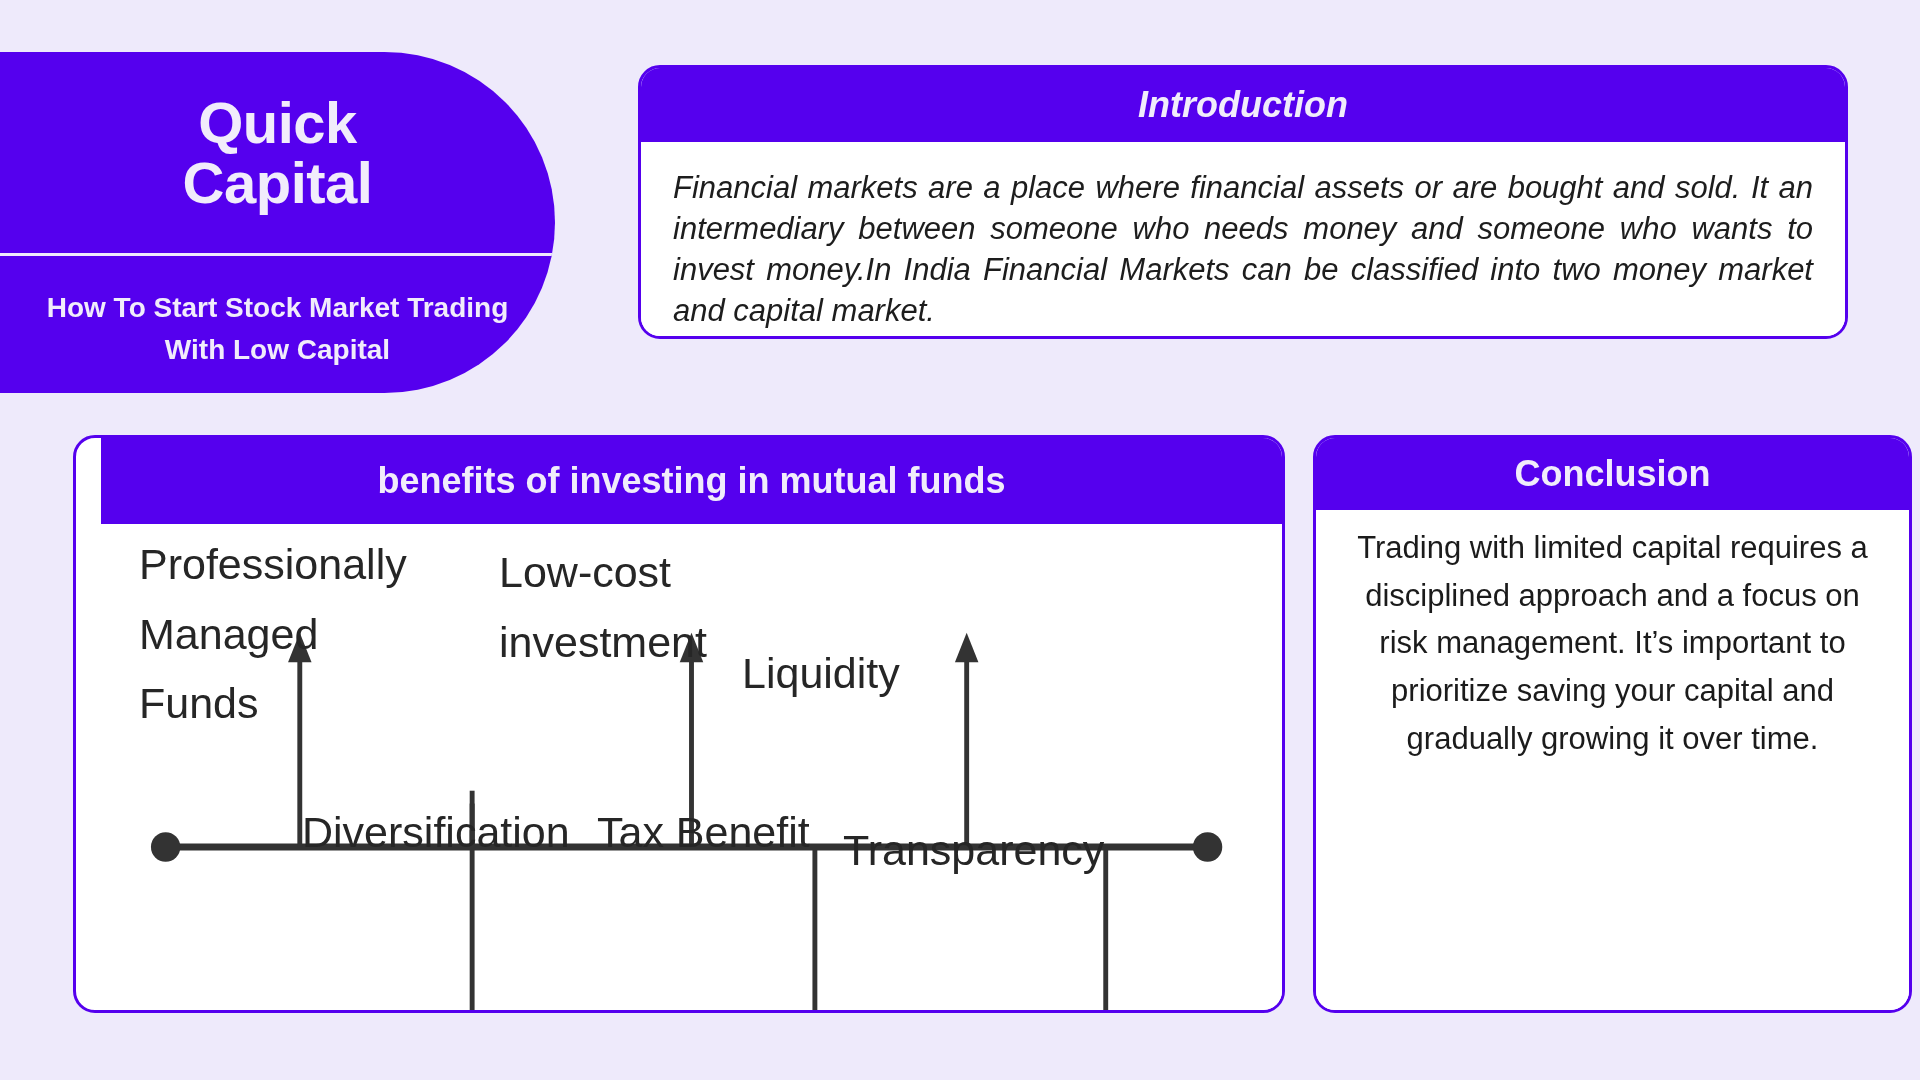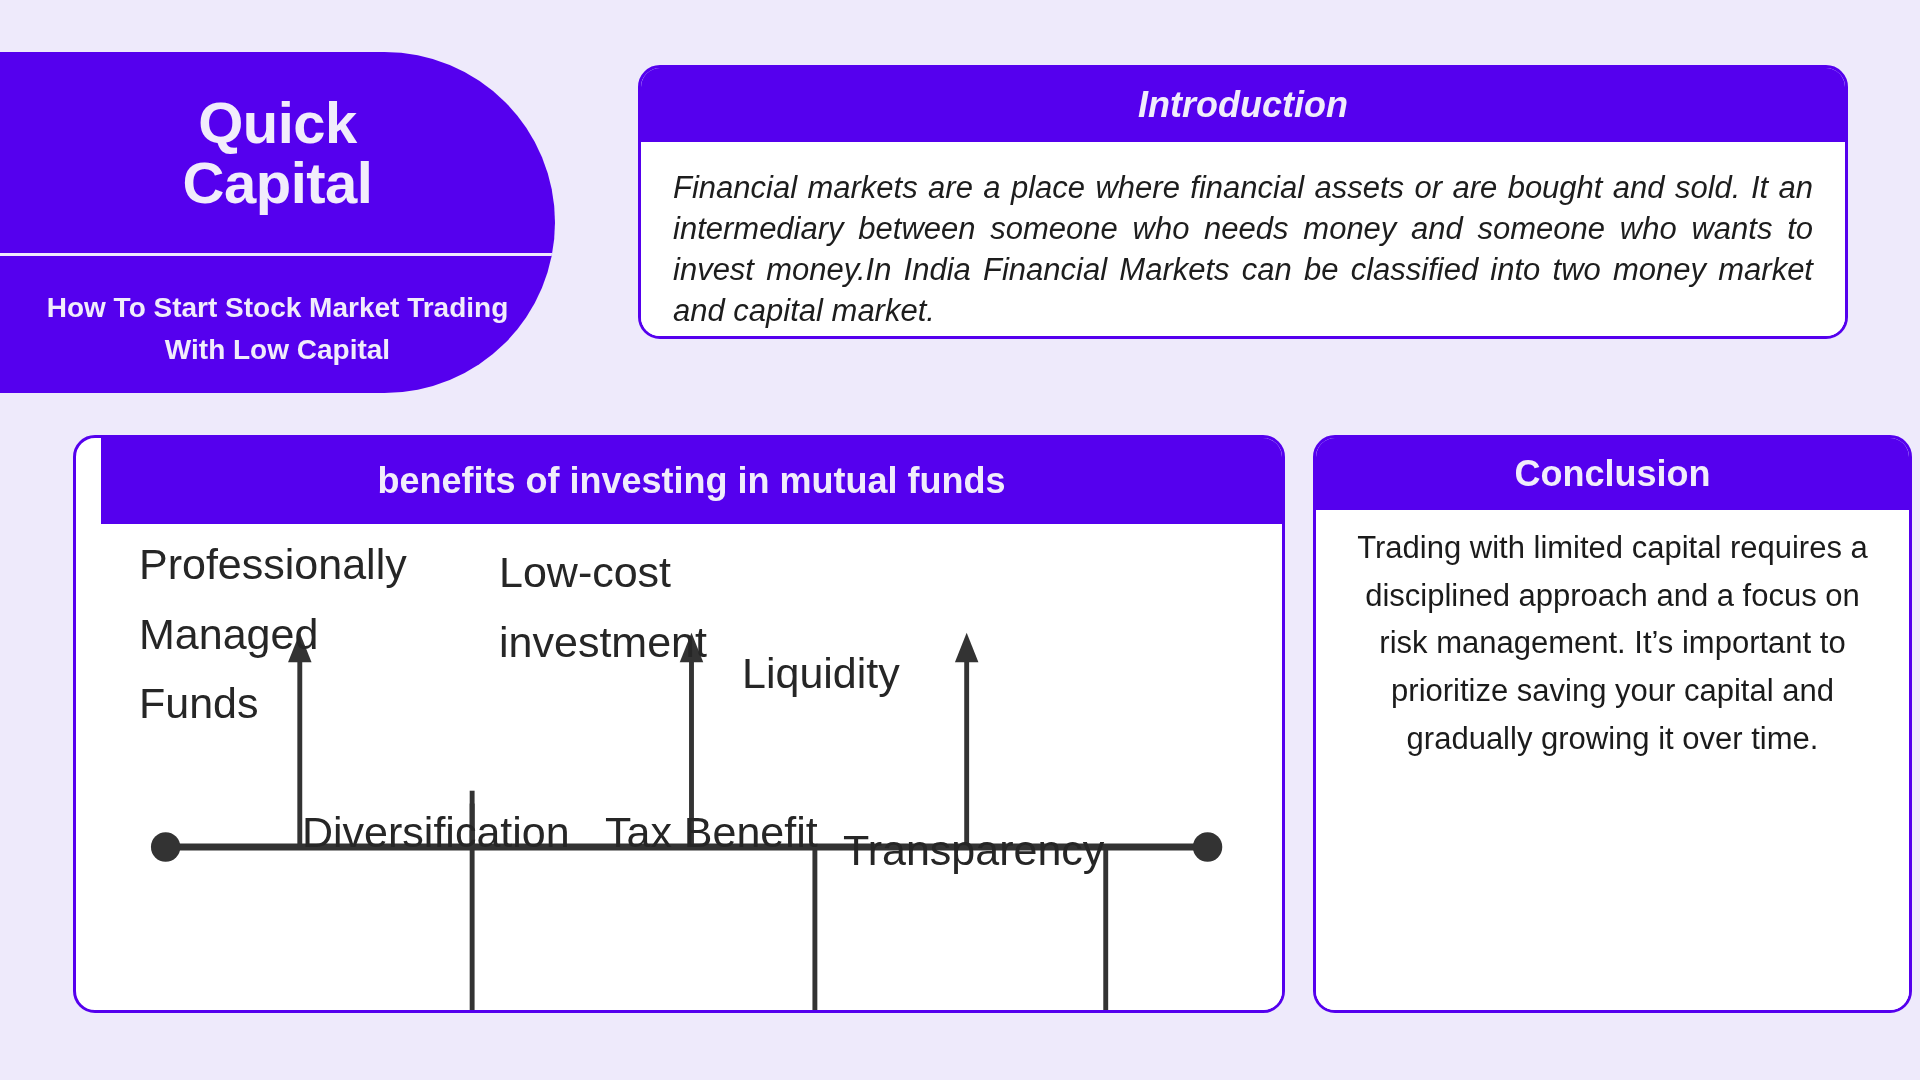--- a/index.html
+++ b/index.html
@@ -139,21 +139,21 @@
     color: #262626;
     font-size: 43px;
     line-height: 1.62;
     white-space: pre-line;
     text-align: left;
   }
   #lbl-professionally { left: 38px;  top: 6px;   width: 300px; }
   #lbl-lowcost        { left: 398px; top: 14px;  width: 230px; }
   #lbl-liquidity      { left: 641px; top: 72px;  width: 200px; margin-top: 43px; }
   #lbl-diversification{ left: 193px; top: 274px; width: 280px; margin-left: 8px; }
-  #lbl-taxbenefit     { left: 496px; top: 274px; width: 240px; margin-left: 8px; }
+  #lbl-taxbenefit     { left: 496px; top: 274px; width: 240px; }
   #lbl-transparency   { left: 742px; top: 292px; width: 260px; }
 
   #timeline-svg {
     position: absolute;
     left: 0;
     top: 0;
     width: 100%;
     height: 100%;
   }
 

